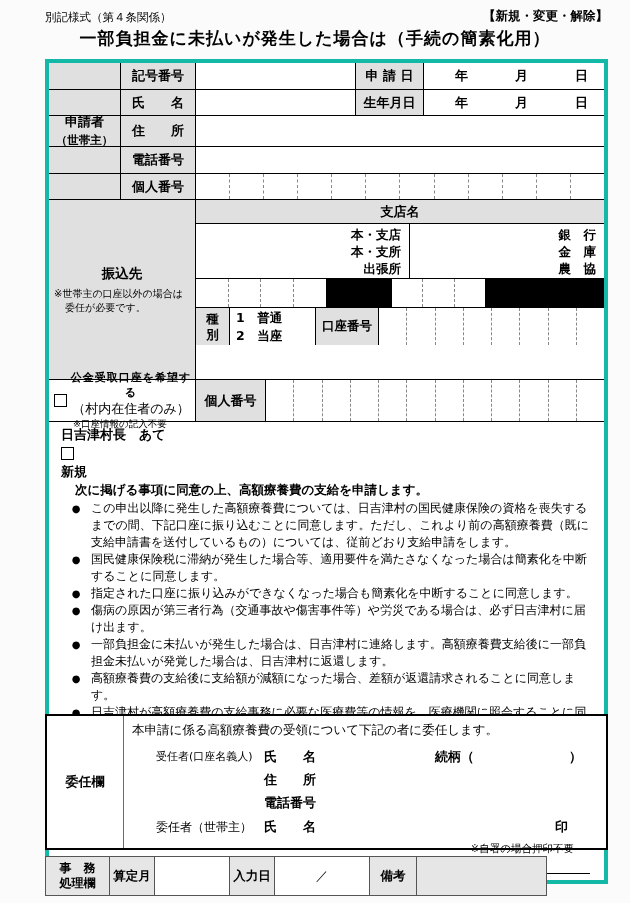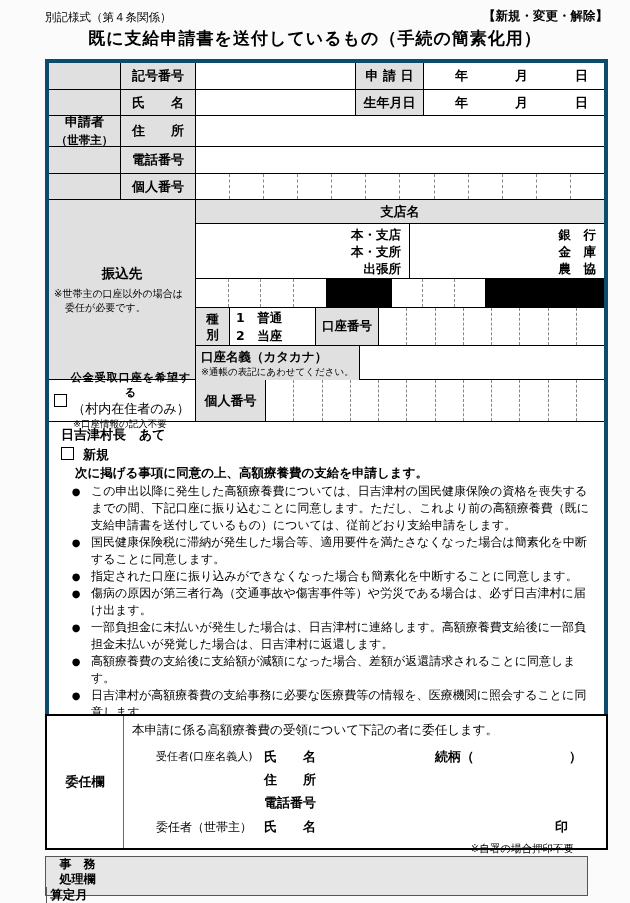--- a/index.html
+++ b/index.html
@@ -5,21 +5,21 @@
   * { box-sizing: border-box; margin: 0; padding: 0; }
   html,body { width: 630px; background: #fafafa; font-family: "DejaVu Sans", sans-serif; color: #000; }
   .sheet { position: relative; width: 630px; height: 903px; background: #fbfbfb; overflow: hidden; }
 
   
   .hdr-note { position: absolute; left: 45px; top: 10px; font-size: 11.5px; }
   .hdr-badge { position: absolute; right: 22px; top: 8px; font-size: 12.5px; font-weight: bold; }
   .hdr-title { position: absolute; left: 0; top: 27px; width: 100%; text-align: center; font-size: 17px; font-weight: bold; letter-spacing: 1px; }
 
   
-  .main-box { position: absolute; left: 45px; top: 59px; width: 563px; border: 4px solid #0c4a6e; background: #fff; }
+  .main-box { position: absolute; left: 45px; top: 59px; width: 563px; border: 4px solid #14b8a6; background: #fff; }
   .row { display: flex; border-top: 1px solid #000; }
   .row:first-child { border-top: none; }
   .cell { border-left: 1px solid #000; position: relative; }
   .cell:first-child { border-left: none; }
   .gray { background: #e0e0e0; }
   .lbl { display: flex; align-items: center; justify-content: center; font-weight: bold; font-size: 13px; text-align: center; }
 
   .colA { width: 71px; }
   .colB { width: 75px; }
   .colAB { width: 146px; }
@@ -43,21 +43,21 @@
   .type-stack { position: absolute; right: 8px; top: 2px; text-align: right; font-weight: bold; font-size: 12.5px; line-height: 17px; }
 
   .checkbox { display: inline-block; width: 13px; height: 13px; border: 1.5px solid #000; background: #fff; vertical-align: -2px; }
 
   
   .consent { padding: 4px 8px 6px 12px; font-size: 12px; line-height: 17px; }
   .c-bold { font-weight: bold; font-size: 12.5px; }
   .bullet { display: flex; }
   .bullet .dot { width: 30px; text-align: center; flex: none; font-size: 10px; line-height: 17px; }
   .bullet .bt { flex: 1; }
-  .opt-row { display: flex; margin-top: 3px; }
+  .opt-row { display: flex; margin-top: 3px; flex-direction: column; }
   .opt-row .cb { width: 22px; flex: none; }
   .opt-row .ol { width: 78px; flex: none; font-weight: bold; font-size: 13px; }
   .opt-row .ot { flex: 1; font-weight: bold; font-size: 12.5px; }
   .sig-row { display: flex; align-items: flex-end; margin-top: 6px; padding-left: 150px; height: 22px; }
   .sig-row .sig-lbl { font-weight: bold; font-size: 13px; white-space: nowrap; }
   .sig-row .sig-line { flex: 1; border-bottom: 1.5px solid #000; margin-left: 8px; height: 18px; margin-right: 6px; }
 
   
   .deleg-box { position: absolute; left: 45px; top: 714px; width: 563px; height: 136px; border: 2px solid #000; background: #fff; display: flex; }
   .deleg-label { width: 77px; border-right: 1px solid #a16207; display: flex; align-items: center; justify-content: center; font-weight: bold; font-size: 13px; }
@@ -67,35 +67,35 @@
   .d-ind1 { width: 24px; flex: none; }
   .d-recip { width: 108px; flex: none; font-size: 11px; }
   .d-recip2 { width: 108px; flex: none; font-size: 12px; }
   .d-name { width: 120px; flex: none; font-weight: bold; font-size: 13px; }
   .d-rel { font-weight: bold; font-size: 13px; }
   .d-relgap { display: inline-block; width: 95px; }
   .d-seal { margin-left: auto; margin-right: 28px; font-weight: bold; font-size: 13px; }
   .d-note { text-align: right; padding-right: 22px; font-size: 10.5px; margin-top: 2px; }
 
   
-  .office-box { position: absolute; left: 45px; top: 856px; width: 543px; height: 40px; border: 1px solid #555; display: flex; background: #e6e6e6; flex-direction: column; }
+  .office-box { position: absolute; left: 45px; top: 856px; width: 502px; height: 40px; border: 1px solid #555; display: flex; background: #e6e6e6; }
   .o-cell { border-left: 1px solid #555; display: flex; align-items: center; justify-content: center; font-weight: bold; font-size: 12.5px; text-align: center; }
   .o-cell:first-child { border-left: none; }
   .o-label2 { flex-direction: column; line-height: 15px; font-size: 12px; }
   .o-white { background: #fff; }
   .ow63 { width: 63px; } .ow45 { width: 45px; } .ow75 { width: 75px; } .ow95 { width: 95px; } .ow47 { width: 47px; }
 </style>
 </head>
 <body>
 
 <div class="sheet">
 
   <div class="hdr-note">別記様式（第４条関係）</div>
   <div class="hdr-badge">【新規・変更・解除】</div>
-  <div class="hdr-title">既に支給申請書を送付しているもの（手続の簡素化用）</div>
+  <div class="hdr-title">一部負担金に未払いが発生した場合は（手続の簡素化用）</div>
 
   <div class="main-box">
 
     <div class="row h26">
       <div class="cell colA gray" style="border-bottom:none;"></div>
       <div class="cell colB gray lbl">記号番号</div>
       <div class="cell" style="width:160px;"></div>
       <div class="cell gray lbl" style="width:68px;">申 請 日</div>
       <div class="cell grow datebar">
         <span>年</span>
@@ -219,27 +219,20 @@
                 <span></span>
                 <span></span>
                 <span></span>
                 <span></span>
                 <span></span>
                 <span></span>
             </div>
           </div>
         </div>
 
-        <div class="row h35">
-          <div class="cell gray" style="width:163px;padding:3px 0 0 5px;">
-            <div style="font-weight:bold;font-size:12.5px;">口座名義（カタカナ）</div>
-            <div style="font-size:9.5px;">※通帳の表記にあわせてください。</div>
-          </div>
-          <div class="cell grow"></div>
-        </div>
       </div>
     </div>
 
     <div class="row h42">
       <div class="cell colAB" style="display:flex;align-items:center;">
         <span class="checkbox" style="margin-left:5px;flex:none;"></span>
         <div style="flex:1;text-align:center;">
           <div style="font-weight:bold;font-size:11px;letter-spacing:1px;">公金受取口座を希望する</div>
           <div style="font-weight:normal;font-size:13px;">（村内在住者のみ）</div>
           <div style="font-size:9.5px;text-align:left;padding-left:6px;">※口座情報の記入不要</div>

